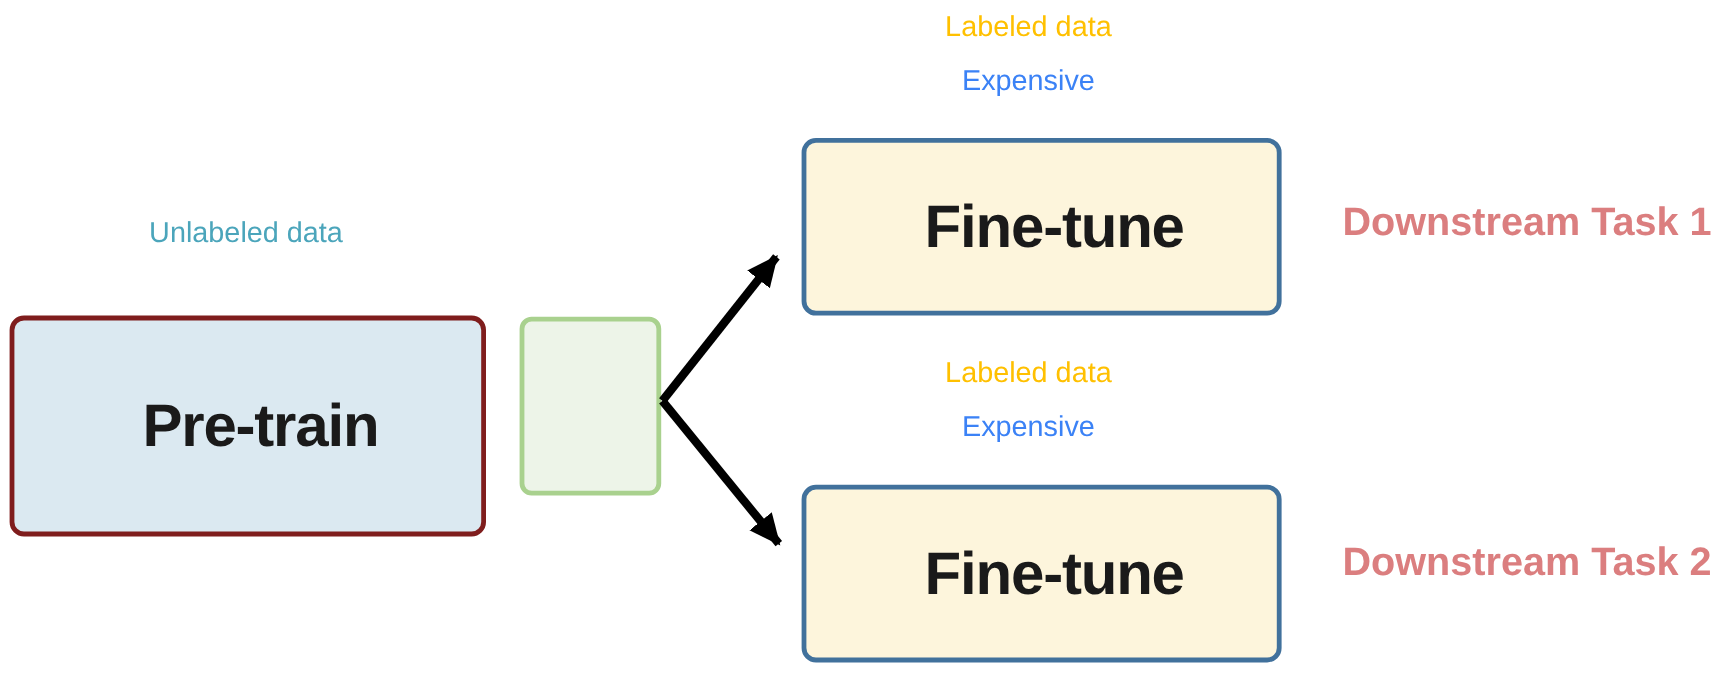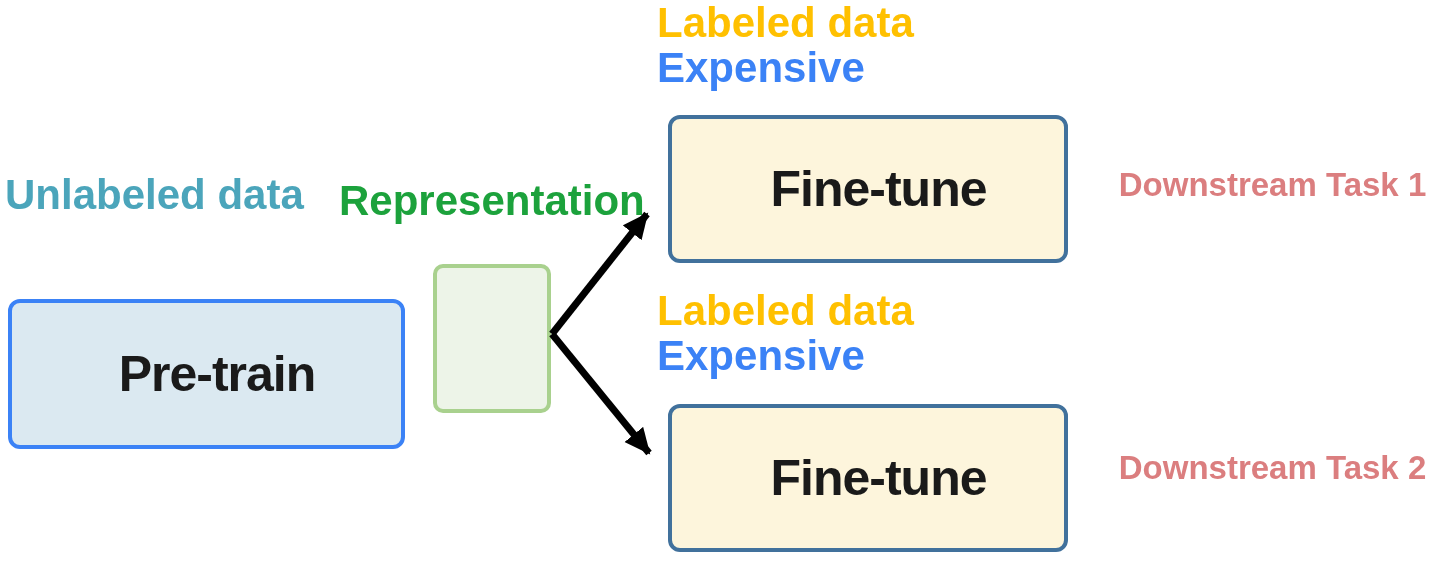--- a/index.html
+++ b/index.html
@@ -18,43 +18,42 @@
     display: flex;
     align-items: center;
     justify-content: center;
     font-weight: bold;
     font-size: 50px;
     color: #1a1a1a;
     letter-spacing: -1px;
     padding-left: 21px;
   }
   .box-pretrain {
-    left: 8px; top: 263px; width: 397px; height: 150px;
+    left: 8px; top: 263px; width: 397px; height: 184px;
     background: #DBE9F1;
-    border: 4px solid #3b82f6;
-    margin-top: 36px;
+    border: 4px solid #7f1d1d;
   }
   .box-representation {
     left: 433px; top: 264px; width: 118px; height: 149px;
     background: #EDF4E8;
     border: 4px solid #A9D18E;
     border-radius: 10px;
   }
   .box-finetune {
     background: #FDF5DC;
     border: 4px solid #41719C;
     width: 400px; height: 148px;
   }
   .box-finetune-1 { left: 668px; top: 115px; }
   .box-finetune-2 { left: 668px; top: 404px; }
   .note {
     position: absolute;
-    text-align: left;
-    font-weight: bold;
-    font-size: 42px;
+    text-align: center;
+    font-weight: normal;
+    font-size: 24px;
     line-height: 45px;
     white-space: nowrap;
   }
   .note-pretrain { left: 5px; top: 162px; width: 400px; margin-top: 10px; }
   .note-representation { left: 339px; top: 178px; width: 300px; color: #1CA23C; }
   .note-finetune-1 { left: 657px; top: 0px; width: 400px; }
   .note-finetune-2 { left: 657px; top: 288px; width: 400px; }
   .teal   { color: #4BA5BB; }
   .blue   { color: #2E74B5; }
   .gold   { color: #FFC000; }
@@ -79,21 +78,20 @@
 </style>
 </head>
 <body>
 
 <div class="canvas">
 
   <div class="note note-pretrain">
     <div class="teal">Unlabeled data</div>
   </div>
 
-  <div class="note note-representation">Representation</div>
 
   <div class="box box-pretrain">
     <span>Pre-train</span>
   </div>
 
   <div class="box box-representation"></div>
 
   <svg class="arrows" width="1440" height="576" viewBox="0 0 1440 576">
     <defs>
       <marker id="ah" markerUnits="userSpaceOnUse" markerWidth="30" markerHeight="26" refX="24" refY="12" orient="auto">

